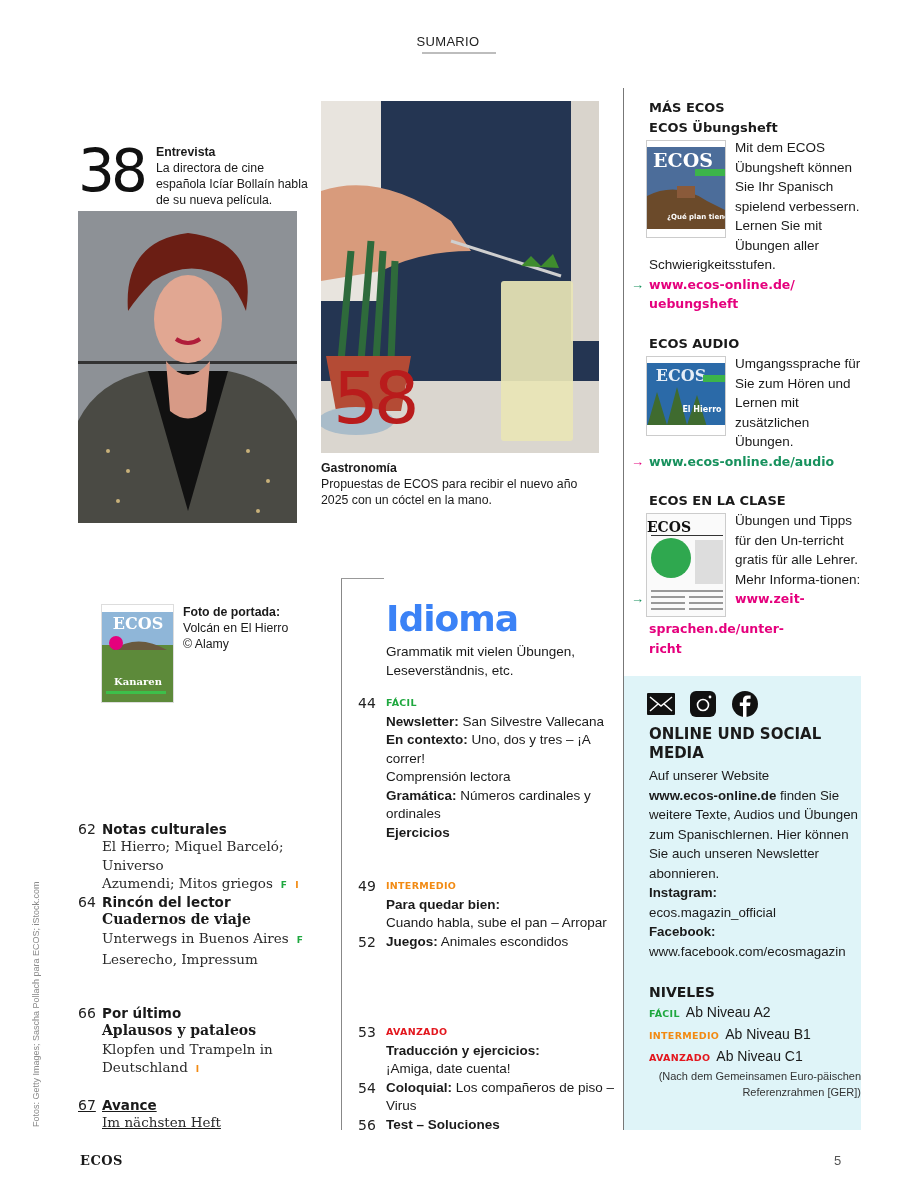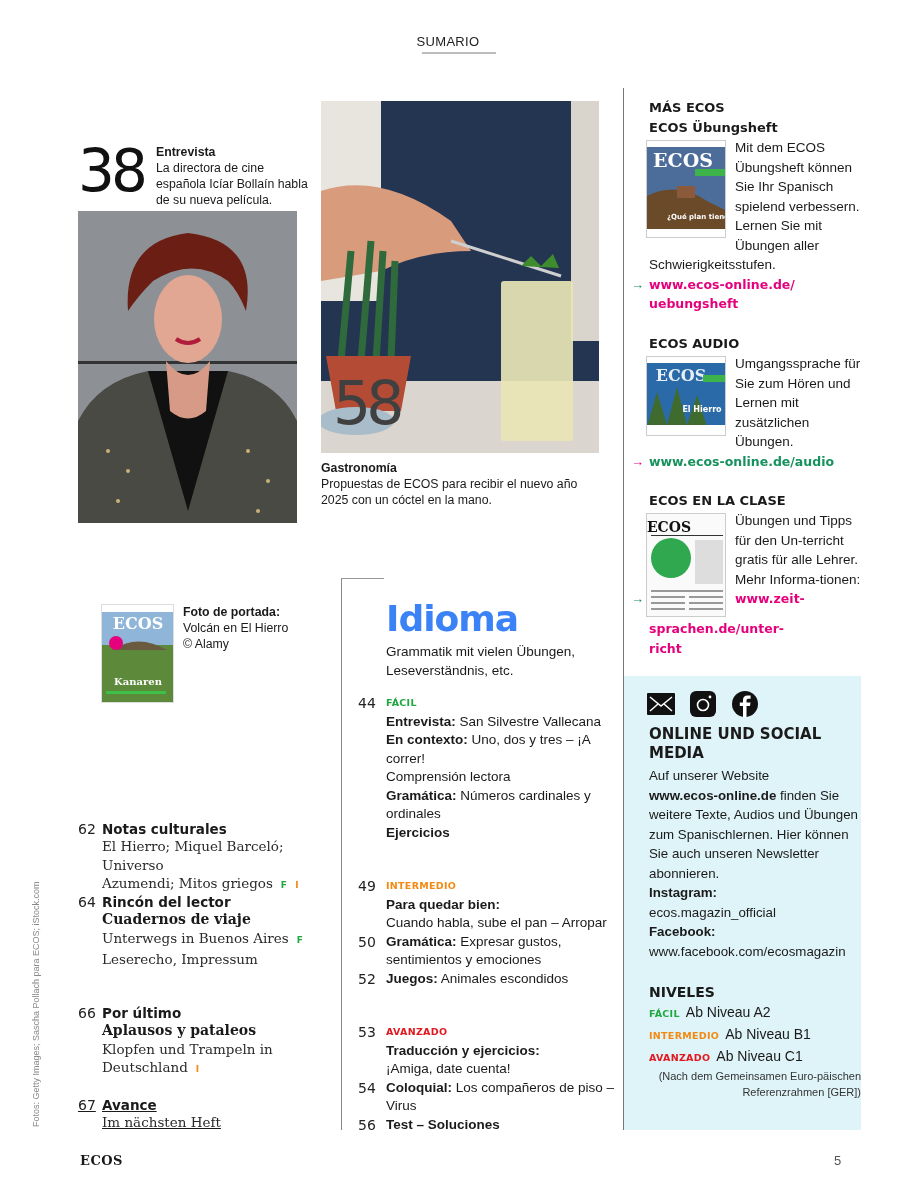--- a/index.html
+++ b/index.html
@@ -12,21 +12,21 @@
   .sumario-rule { left: 422px; top: 52px; width: 74px; height: 2px; background: #bdbdbd; }
 
   
   .big-num { font-family: "DejaVu Sans", sans-serif; font-weight: normal; font-size: 58px; letter-spacing: -4px; line-height: 1; color: #111; }
   .feat38-num { left: 78px; top: 142px; }
   .feat38-text { left: 156px; top: 144px; width: 160px; font-size: 12.3px; line-height: 16px; }
   .bold { font-weight: bold; }
 
   .photo-woman { left: 78px; top: 211px; width: 219px; height: 312px; overflow: hidden; background: #8a8e93; }
   .photo-cocktail { left: 321px; top: 101px; width: 278px; height: 352px; overflow: hidden; background: #2f3f5a; }
-  .feat58-num { left: 333px; top: 373px; color: #404040; font-size: 60px; letter-spacing: -5px; }
+  .feat58-num { left: 333px; top: 362px; color: #b91c1c; font-size: 72px; letter-spacing: -5px; }
   .feat58-text { left: 321px; top: 460px; width: 280px; font-size: 12.3px; line-height: 16px; }
 
   
   .cover-thumb { left: 101px; top: 604px; width: 73px; height: 99px; overflow: hidden; border: 1px solid #ddd; }
   .cover-text { left: 183px; top: 604px; width: 130px; font-size: 12.3px; line-height: 16px; }
 
   
   .toc-left { left: 78px; width: 260px; }
   .toc-entry { position: absolute; left: 0; width: 260px; }
   .toc-row { display: flex; align-items: baseline; }
@@ -195,21 +195,21 @@
 <div class="abs idioma-title">Idioma</div>
 <div class="abs idioma-sub">Grammatik mit vielen Übungen, Leseverständnis, etc.</div>
 
 <div class="abs mid-block" style="top:694px;">
   <div class="mid-row">
       <span class="mid-pg">44</span>
       <span class="mid-txt mid-tag green">FÁCIL</span>
     </div>
   <div class="mid-row">
       <span class="mid-pg"></span>
-      <span class="mid-txt"><b>Entrevista:</b><span> San Silvestre Vallecana</span></span>
+      <span class="mid-txt"><b>Newsletter:</b><span> San Silvestre Vallecana</span></span>
     </div>
   <div class="mid-row">
       <span class="mid-pg"></span>
       <span class="mid-txt"><b>En contexto:</b><span> Uno, dos y tres – ¡A correr!</span></span>
     </div>
   <div class="mid-row">
       <span class="mid-pg"></span>
       <span class="mid-txt"><b></b><span>Comprensión lectora</span></span>
     </div>
   <div class="mid-row">
@@ -227,24 +227,20 @@
       <span class="mid-pg">49</span>
       <span class="mid-txt mid-tag orange">INTERMEDIO</span>
     </div>
   <div class="mid-row">
       <span class="mid-pg"></span>
       <span class="mid-txt"><b>Para quedar bien:</b><span></span></span>
     </div>
   <div class="mid-row">
       <span class="mid-pg"></span>
       <span class="mid-txt"><b></b><span>Cuando habla, sube el pan – Arropar</span></span>
-    </div>
-  <div class="mid-row">
-      <span class="mid-pg">50</span>
-      <span class="mid-txt"><b>Gramática:</b><span> Expresar gustos, sentimientos y emociones</span></span>
     </div>
   <div class="mid-row">
       <span class="mid-pg">52</span>
       <span class="mid-txt"><b>Juegos:</b><span> Animales escondidos</span></span>
     </div>
 </div>
 
 <div class="abs mid-block" style="top:1023px;">
   <div class="mid-row">
       <span class="mid-pg">53</span>

